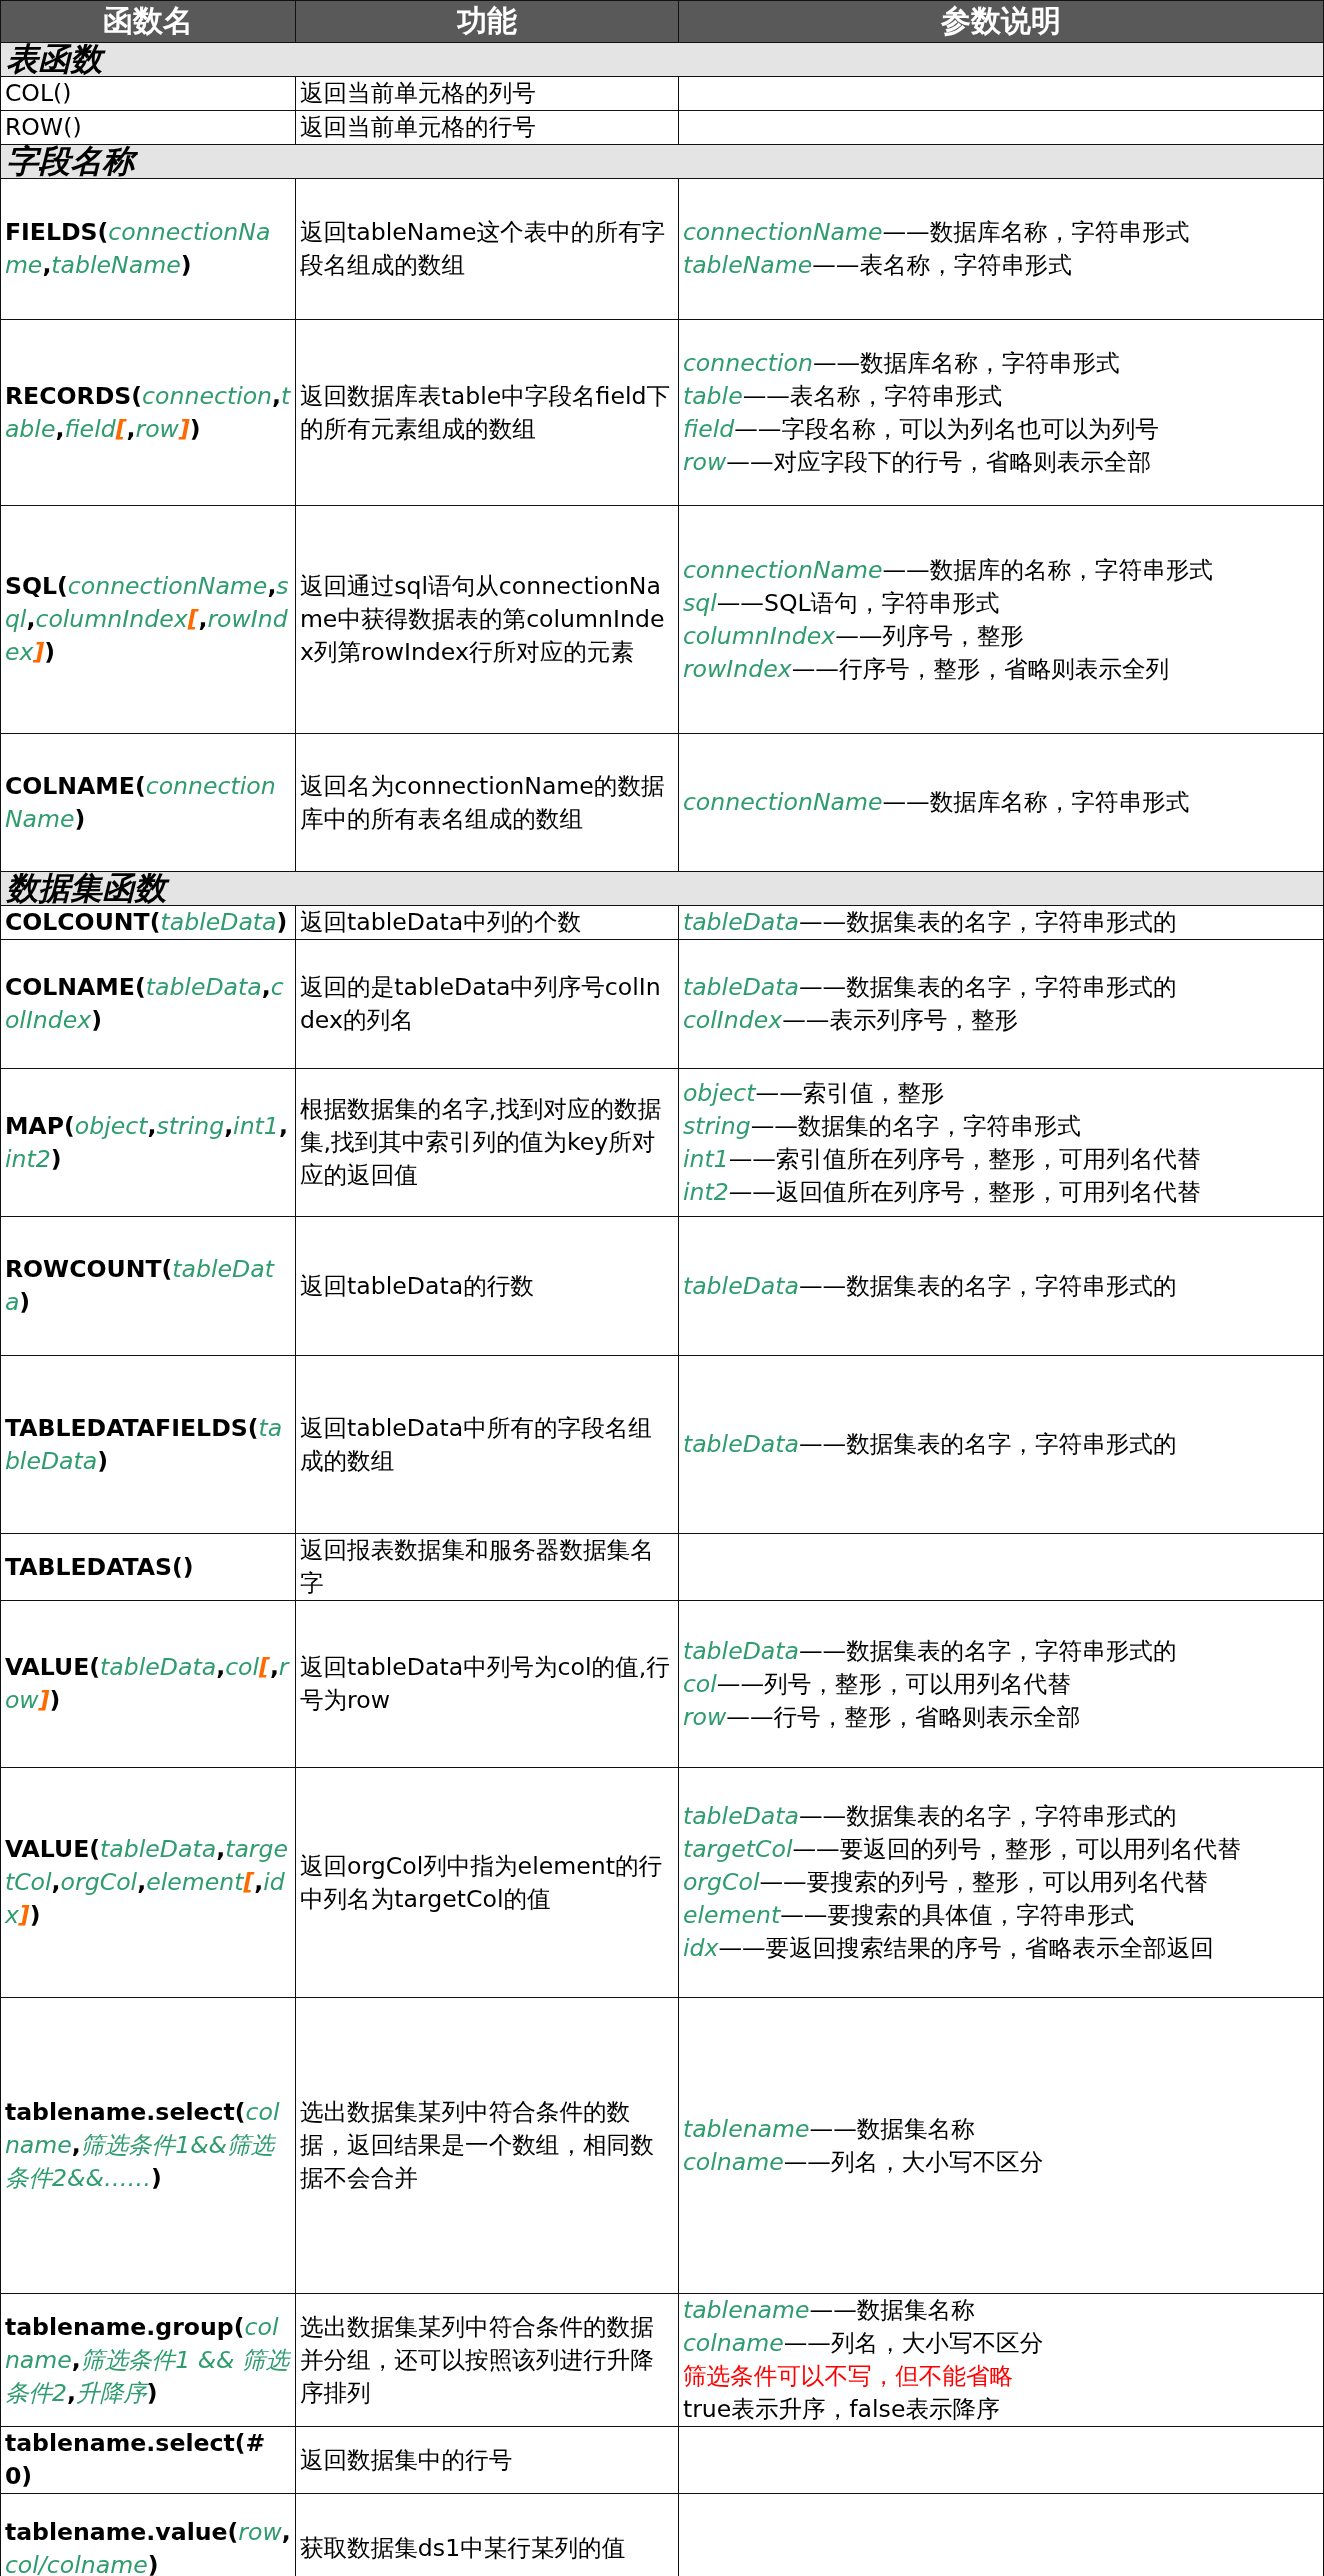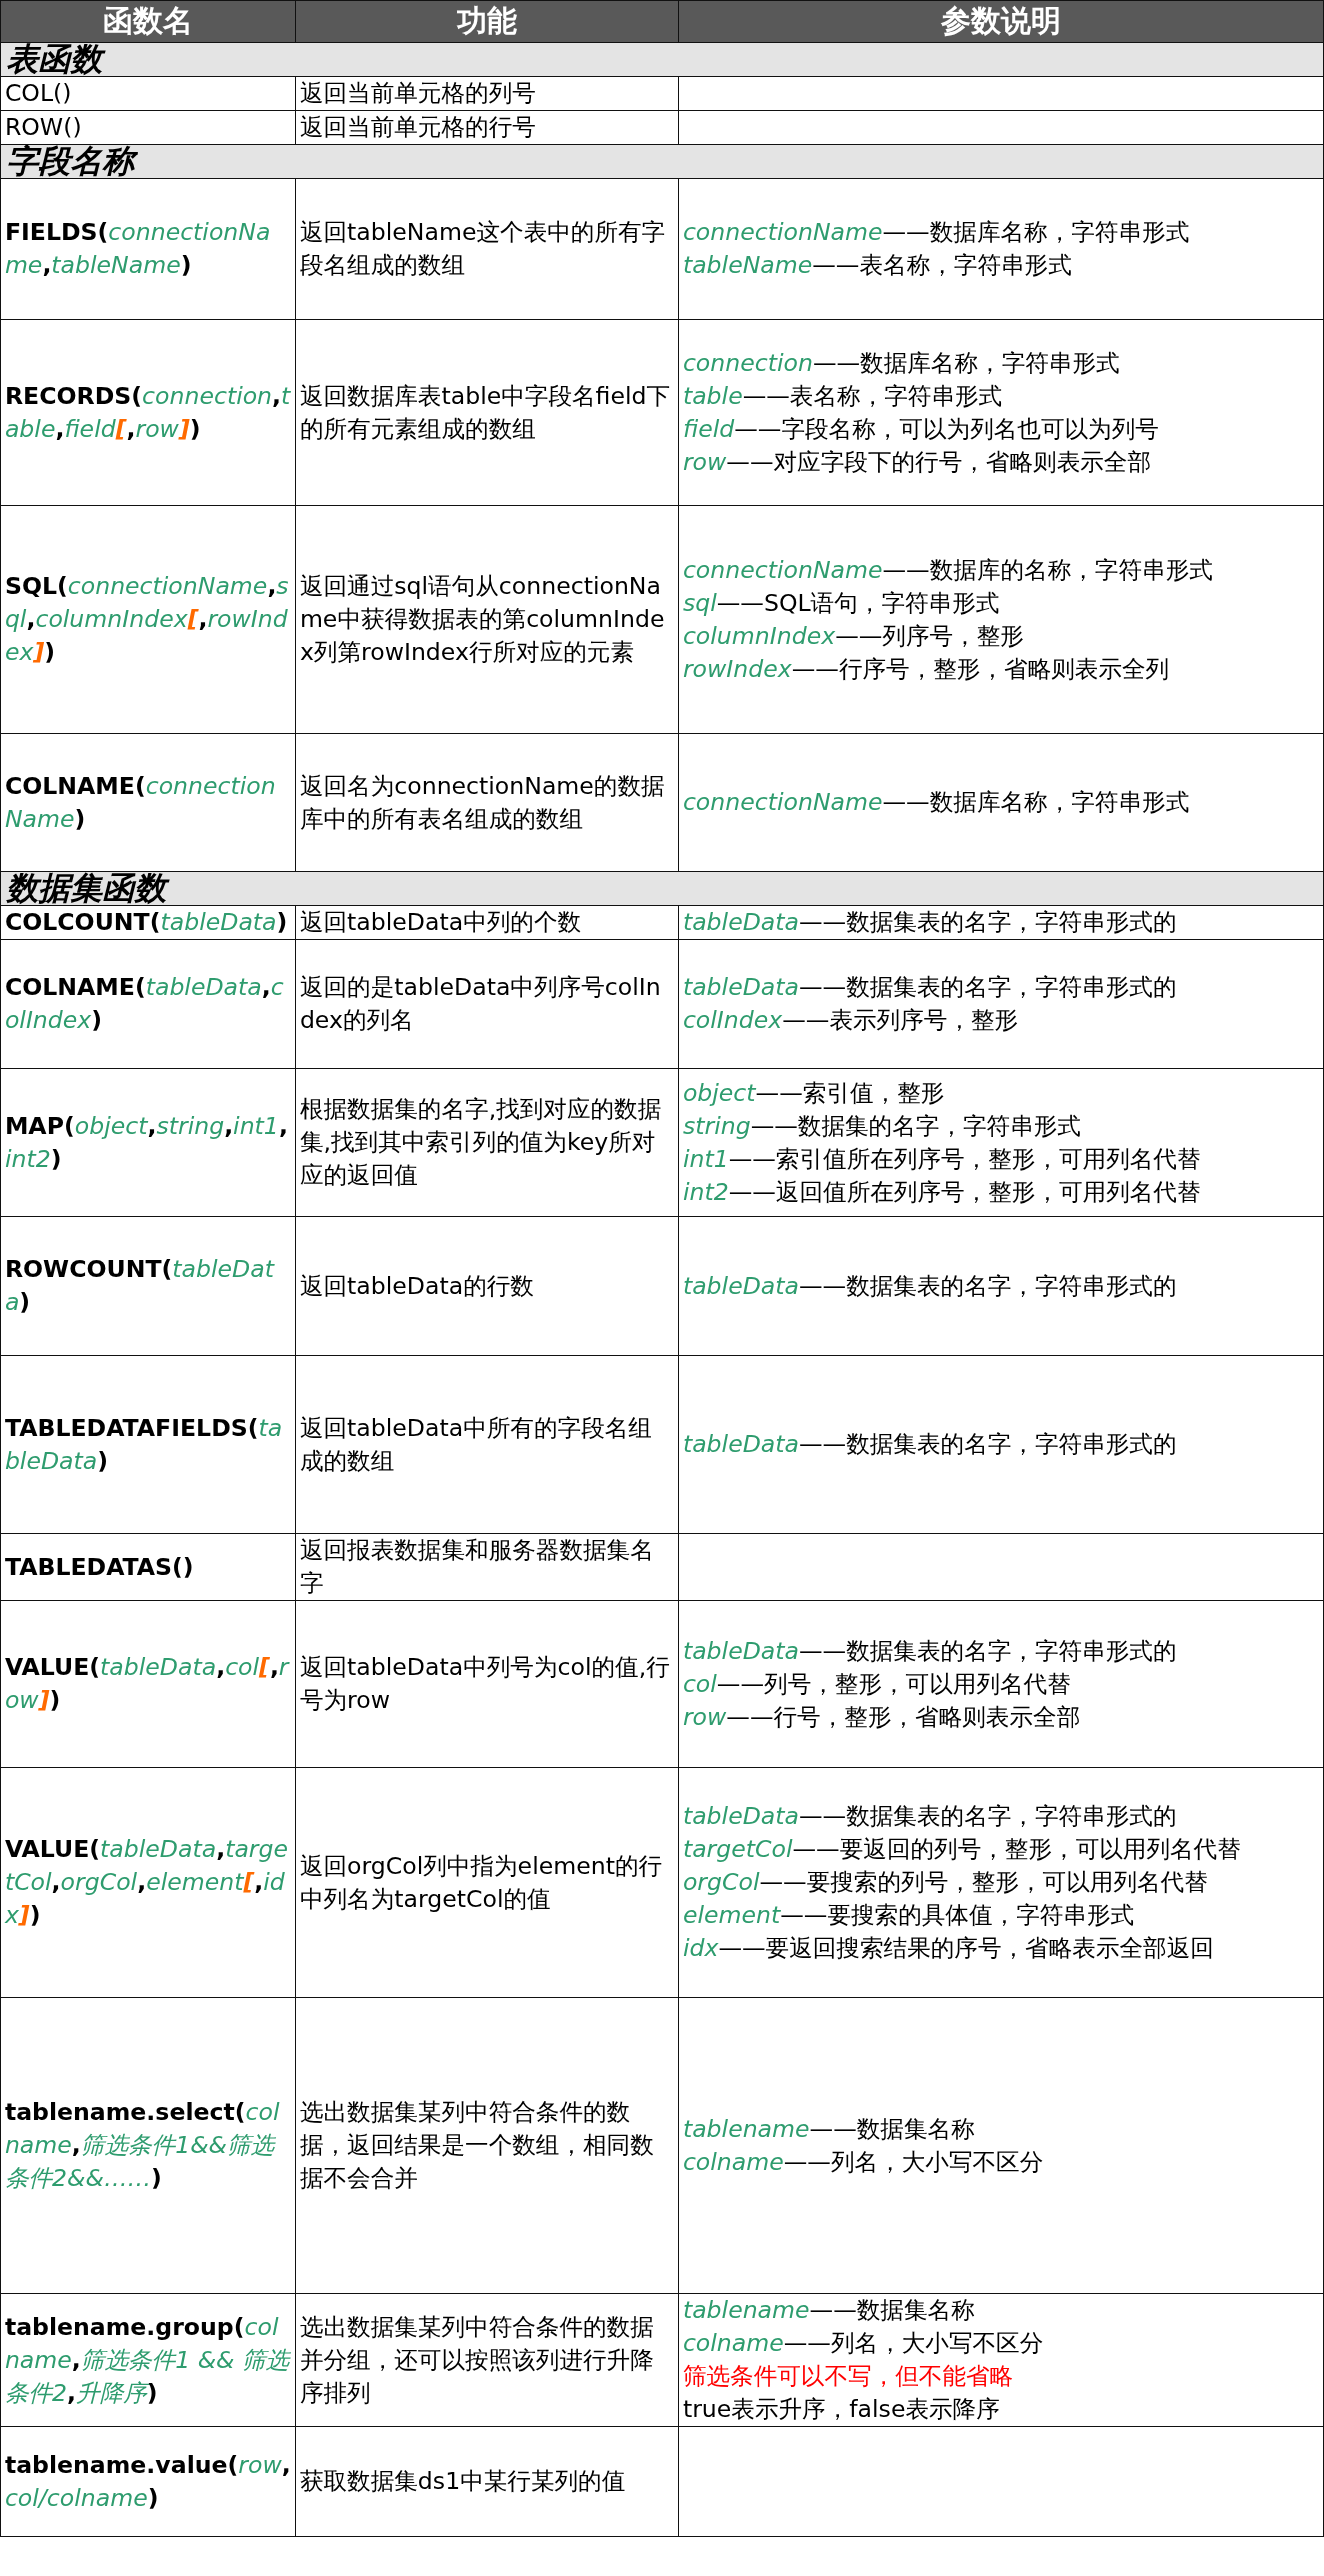--- a/index.html
+++ b/index.html
@@ -166,20 +166,25 @@
       <tr style="height: 131px;">
         <td class="fn"><span class="seg-t">tablename.group(</span><span class="seg-p">colname</span><span class="seg-t">,</span><span class="seg-p">筛选条件1 &amp;&amp; 筛选条件2</span><span class="seg-t">,</span><span class="seg-p">升降序</span><span class="seg-t">)</span></td>
         <td class="desc">选出数据集某列中符合条件的数据并分组，还可以按照该列进行升降序排列</td>
         <td class="params">
           <span class="pline"><span class="pname">tablename</span><span>——数据集名称</span></span>
           <span class="pline"><span class="pname">colname</span><span>——列名，大小写不区分</span></span>
           <span class="pline red"><span>筛选条件可以不写，但不能省略</span></span>
           <span class="pline"><span>true表示升序，false表示降序</span></span>
         </td>
       </tr>
+      <tr style="height: 33px;">
+        <td class="fn"><span class="seg-t">tablename.select(#0)</span></td>
+        <td class="desc">返回数据集中的行号</td>
+        <td class="params"></td>
+      </tr>
       <tr style="height: 110px;">
         <td class="fn"><span class="seg-t">tablename.value(</span><span class="seg-p">row</span><span class="seg-t">,</span><span class="seg-p">col/colname</span><span class="seg-t">)</span></td>
         <td class="desc">获取数据集ds1中某行某列的值</td>
         <td class="params"></td>
       </tr>
     </tbody>
 </table>
 
 
 </body></html>

